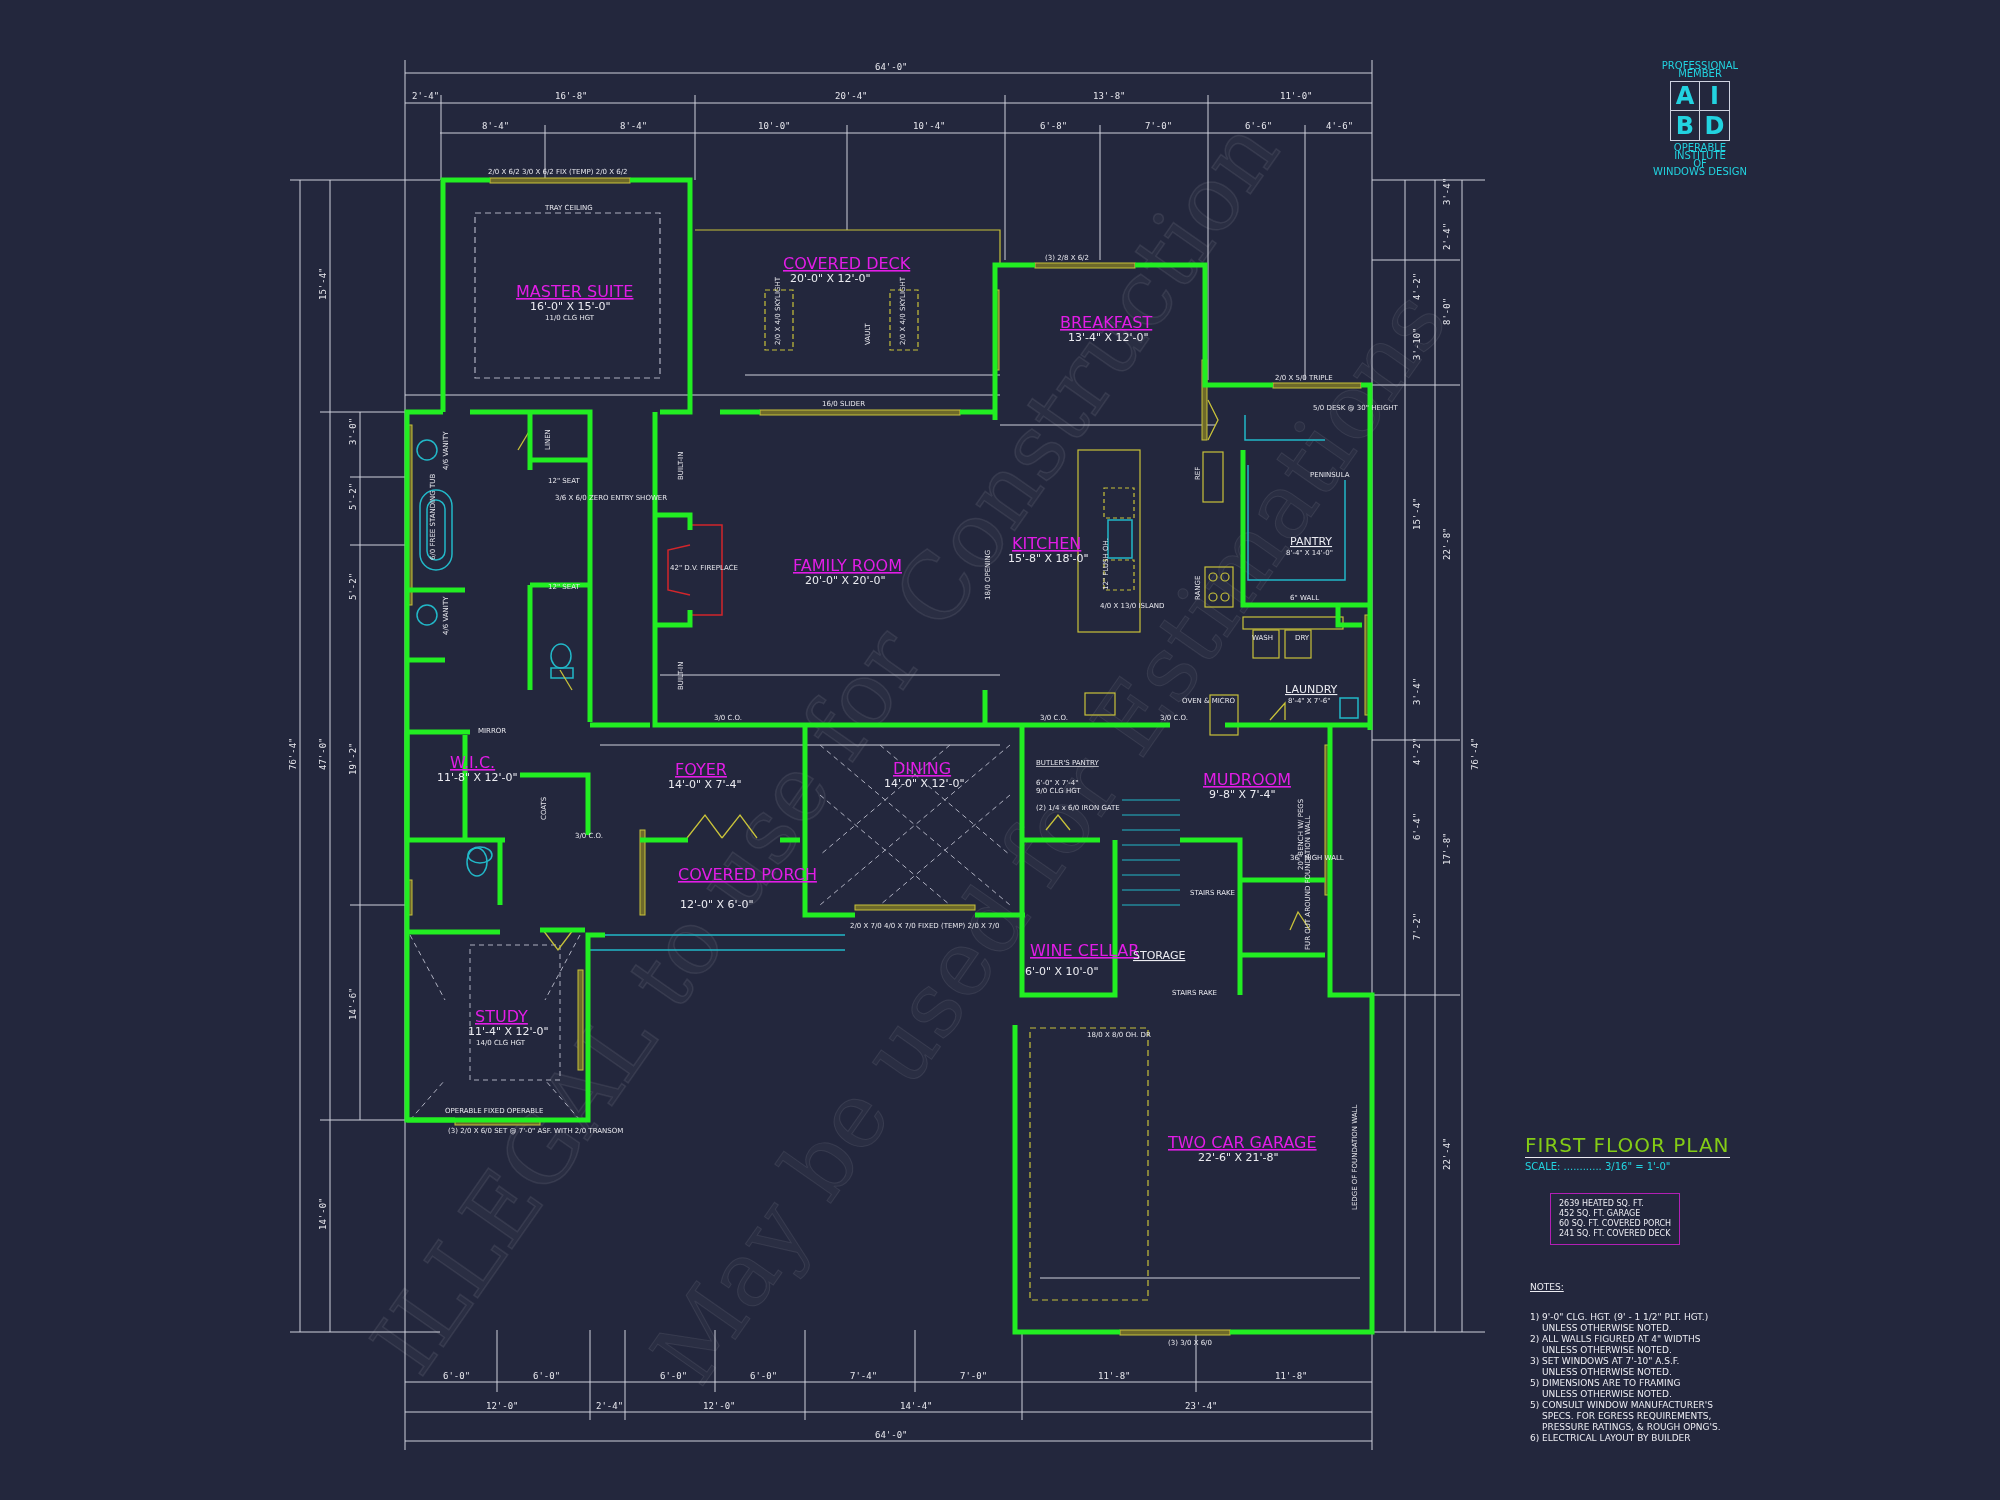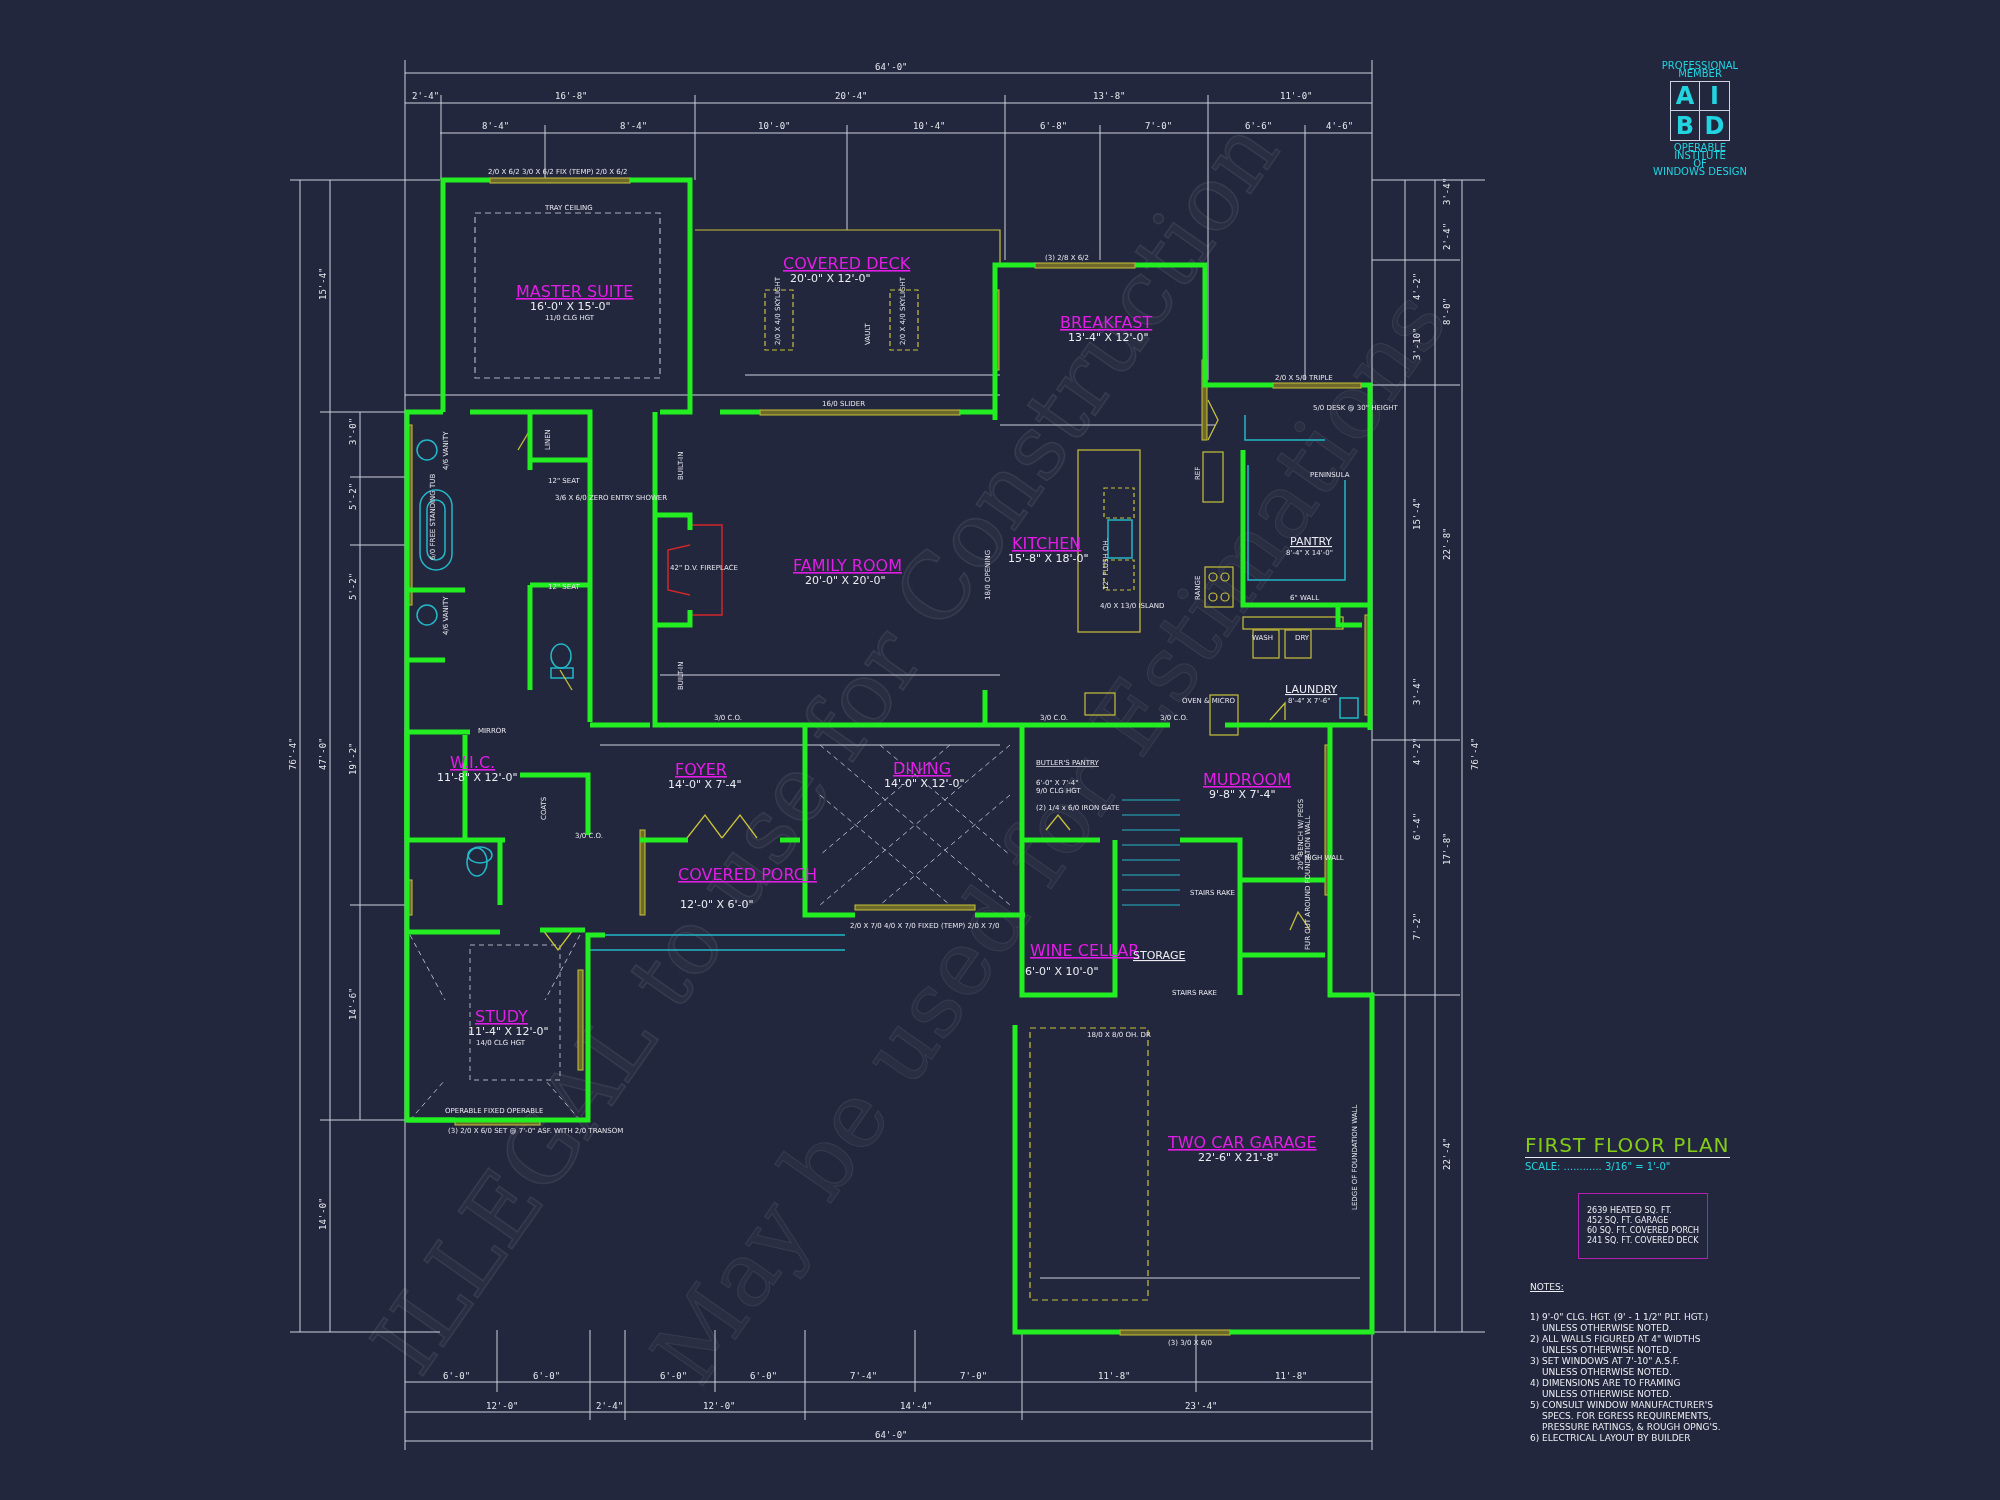--- a/index.html
+++ b/index.html
@@ -7,21 +7,21 @@
   .abs{position:absolute;}
   svg.plan{position:absolute;left:0;top:0;}
   .dim{fill:#e8e8ee;font-size:9px;font-family:"DejaVu Sans Mono",monospace;}
   .room-name{fill:#e21de6;font-size:16px;text-decoration:underline;font-family:"DejaVu Sans",sans-serif;}
   .room-size{fill:#ececf2;font-size:11px;font-family:"DejaVu Sans",sans-serif;}
   .small{fill:#e8e8ee;font-size:7px;font-family:"DejaVu Sans",sans-serif;}
   .wm{fill:none;stroke:rgba(255,255,255,0.08);font-size:90px;font-family:"DejaVu Serif",serif;}
   #title-block{left:1525px;top:1133px;}
   #title{color:#84cc16;font-size:20px;letter-spacing:1px;border-bottom:1.5px solid #ececf2;display:inline-block;font-family:"DejaVu Sans",sans-serif;}
   #scale{color:#22d3e0;font-size:10px;margin-top:3px;font-family:"DejaVu Sans",sans-serif;}
-  #area-box{left:1550px;top:1193px;border:1.5px solid #b21fb5;padding:12px 8px;width:112px;margin-left:28px;}
+  #area-box{left:1550px;top:1193px;border:1.5px solid #b21fb5;padding:5px 8px;width:112px;}
   #area-box div{color:#ececf2;font-size:8px;line-height:10px;font-family:"DejaVu Sans",sans-serif;white-space:nowrap;}
   #notes{left:1530px;top:1282px;width:230px;}
   #notes .hdr{color:#ececf2;font-size:9px;text-decoration:underline;margin-bottom:20px;font-family:"DejaVu Sans",sans-serif;}
   #notes .ln{color:#ececf2;font-size:9px;line-height:11px;font-family:"DejaVu Sans",sans-serif;white-space:nowrap;}
   #notes .ln.ind{padding-left:12px;}
   #aibd{left:1650px;top:62px;width:100px;text-align:center;color:#22d3e0;}
   #aibd .t{font-size:10px;line-height:8px;font-family:"DejaVu Sans",sans-serif;}
   #aibd .box{width:58px;height:58px;margin:3px auto;border:1.5px solid #cfd3e0;display:grid;grid-template-columns:1fr 1fr;grid-template-rows:1fr 1fr;}
   #aibd .box span{display:flex;align-items:center;justify-content:center;font-size:24px;font-weight:bold;color:#22d3e0;font-family:"DejaVu Sans",sans-serif;}
   #aibd .box span:nth-child(1){border-right:1px solid #cfd3e0;border-bottom:1px solid #cfd3e0;}
@@ -461,19 +461,19 @@
 </div>
 
 <div id="notes" class="abs">
   <div class="hdr">NOTES:</div>
   <div class="ln">1) 9'-0"  CLG. HGT. (9' - 1 1/2" PLT. HGT.)</div>
   <div class="ln ind">UNLESS OTHERWISE NOTED.</div>
   <div class="ln">2) ALL  WALLS FIGURED AT 4" WIDTHS</div>
   <div class="ln ind">UNLESS OTHERWISE NOTED.</div>
   <div class="ln">3) SET WINDOWS AT 7'-10" A.S.F.</div>
   <div class="ln ind">UNLESS OTHERWISE NOTED.</div>
-  <div class="ln">4) DIMENSIONS ARE TO FRAMING</div>
+  <div class="ln">5) DIMENSIONS ARE TO FRAMING</div>
   <div class="ln ind">UNLESS OTHERWISE NOTED.</div>
   <div class="ln">5) CONSULT WINDOW MANUFACTURER'S</div>
   <div class="ln ind">SPECS. FOR EGRESS REQUIREMENTS,</div>
   <div class="ln ind">PRESSURE RATINGS, &amp; ROUGH OPNG'S.</div>
   <div class="ln">6) ELECTRICAL LAYOUT BY BUILDER</div>
 </div>
 
 </body></html>

